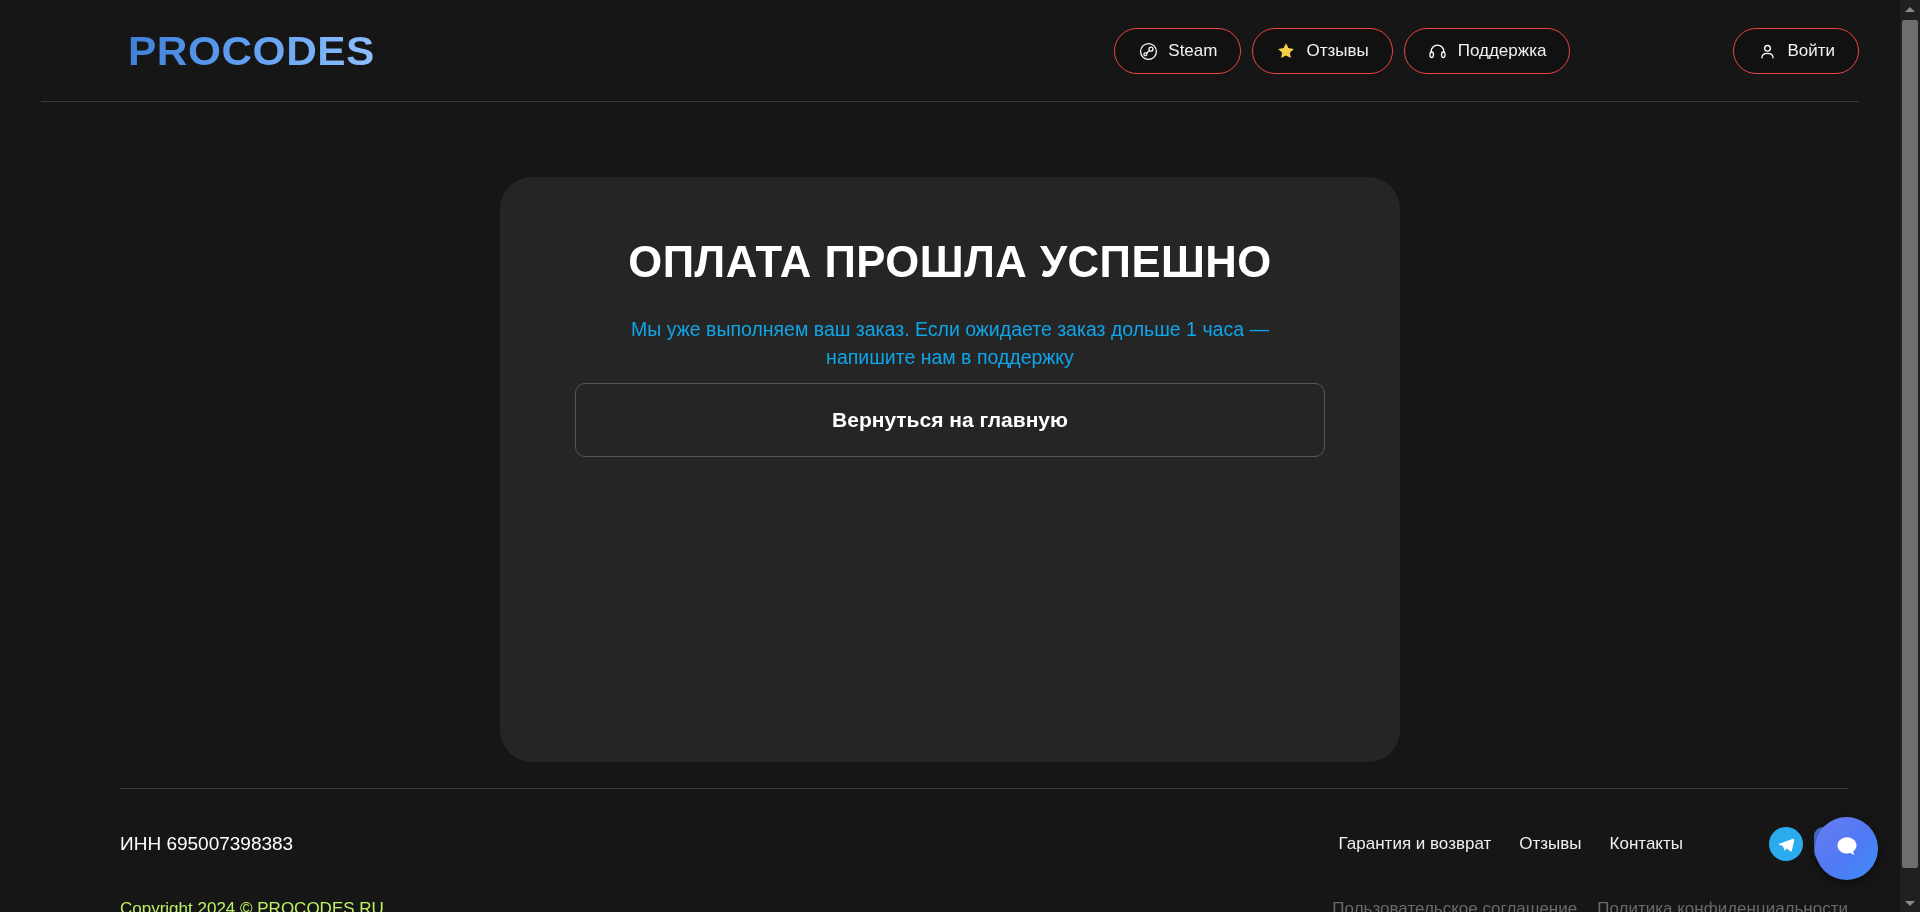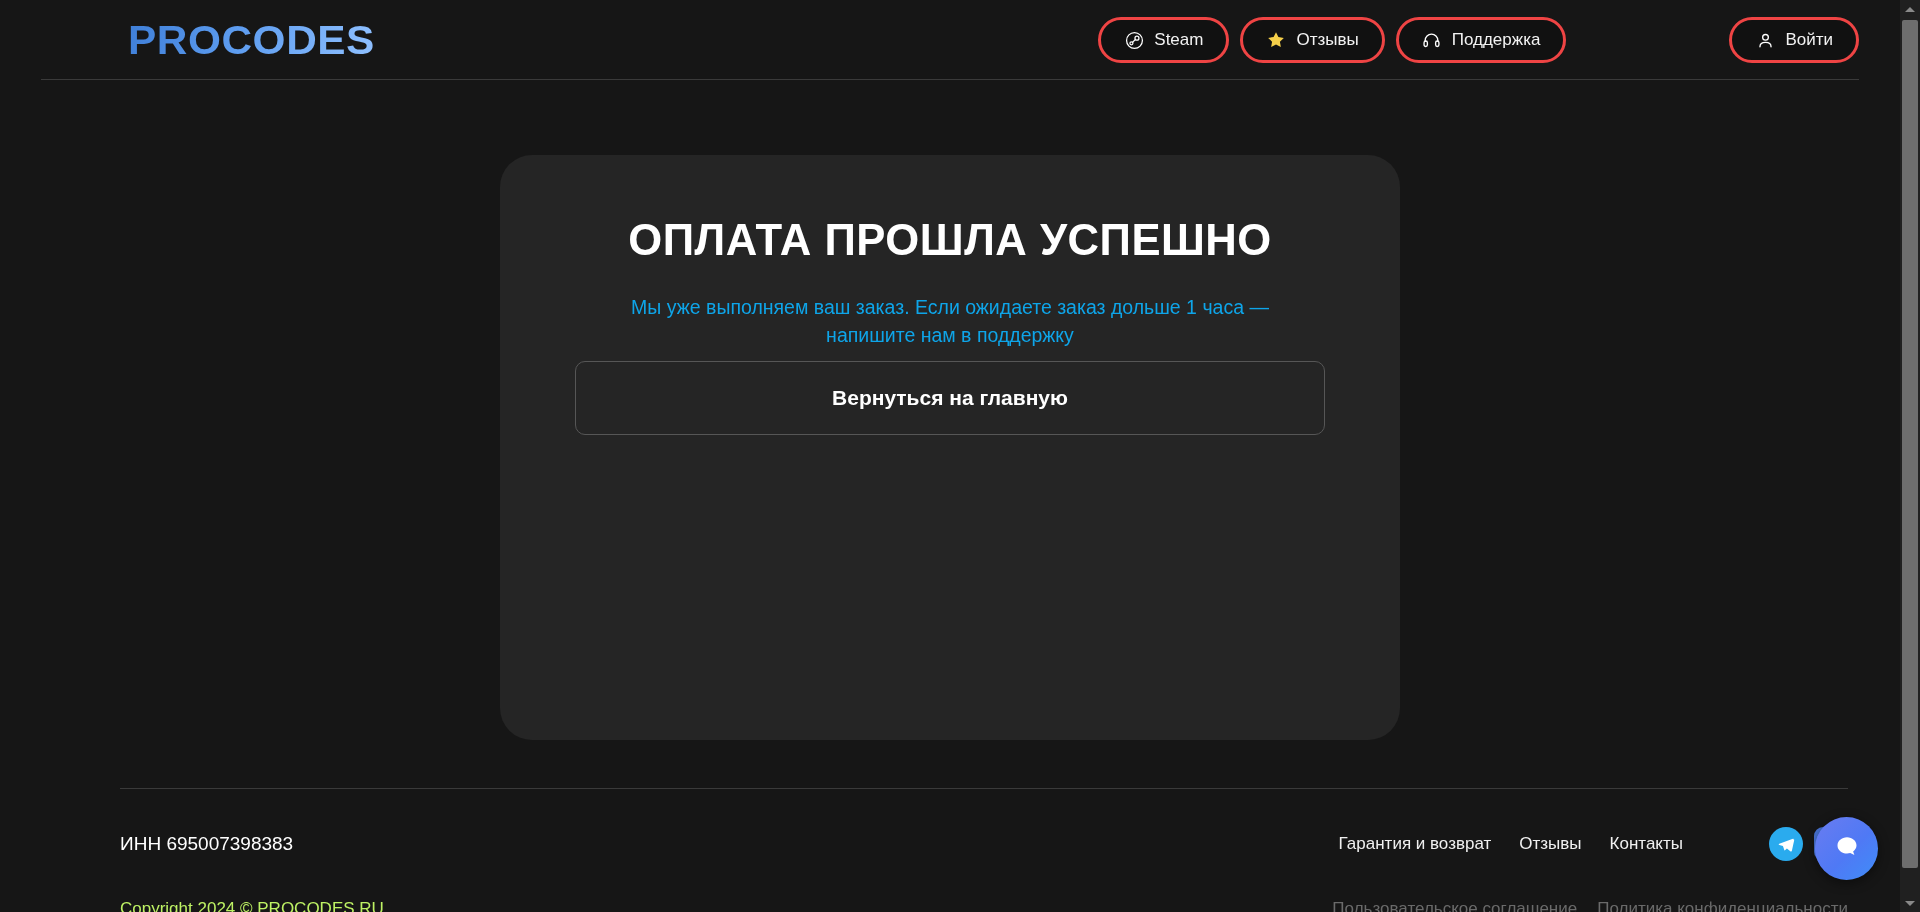--- a/index.html
+++ b/index.html
@@ -22,21 +22,21 @@
     position: absolute;
     left: 0; top: 0;
     width: 1900px;
     height: 912px;
     overflow: hidden;
   }
 
   
   .header {
     position: relative;
-    height: 80px;
+    height: 102px;
     display: flex;
     align-items: center;
     padding: 0 41px 0 128px;
   }
   .header-divider {
     position: absolute;
     left: 41px;
     right: 41px;
     bottom: 0;
     height: 1px;
@@ -62,21 +62,21 @@
   .header-spacer { flex: 1; }
 
   .nav-group {
     display: flex;
     align-items: center;
     gap: 11px;
   }
 
   .pill {
     height: 46px;
-    border: 3px solid #ef4444;
+    border: 1px solid #ef4444;
     border-radius: 23px;
     background: #111111;
     display: flex;
     align-items: center;
     gap: 10px;
     padding: 0 23px;
     font-size: 17px;
     color: #f2f2f2;
     white-space: nowrap;
     cursor: pointer;

